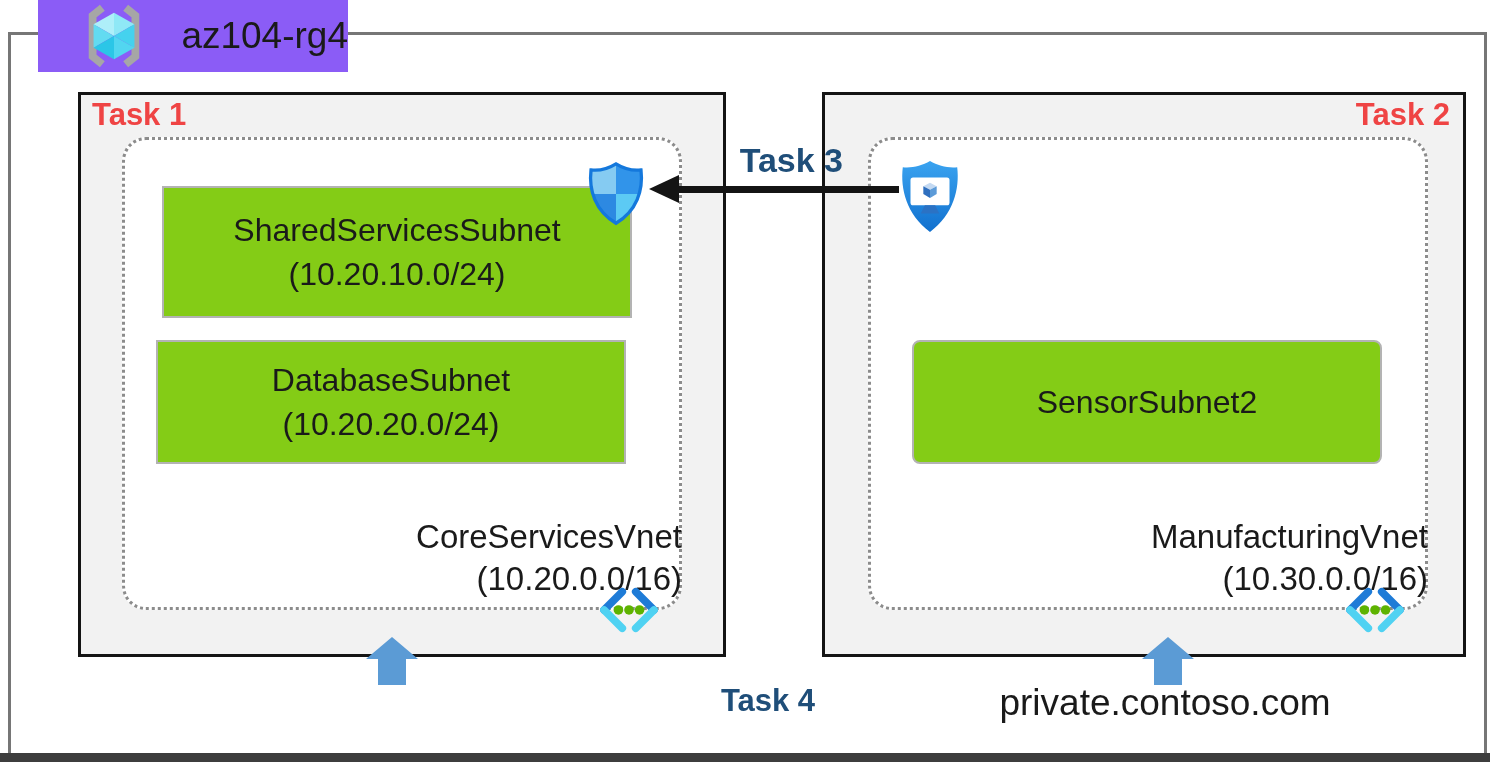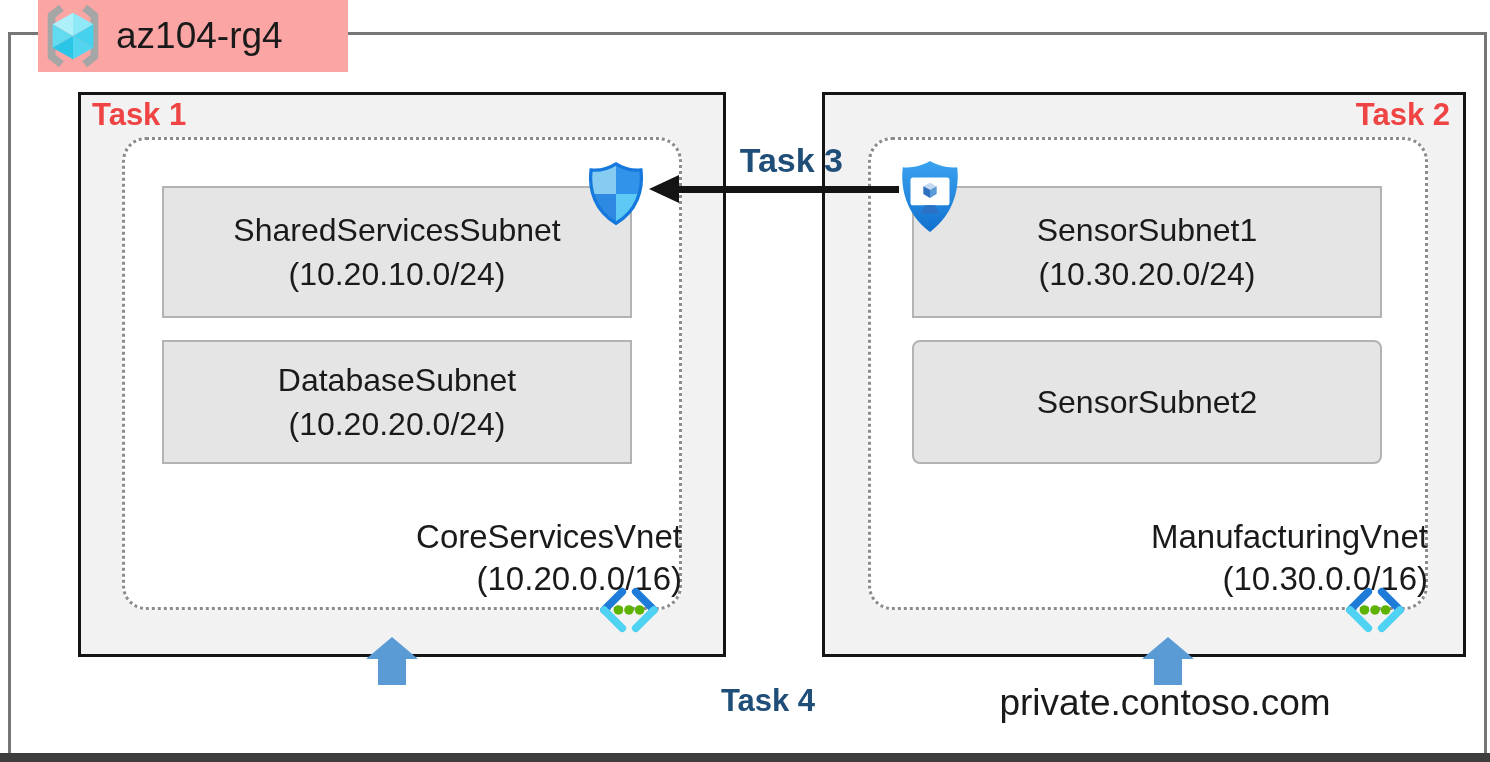--- a/index.html
+++ b/index.html
@@ -5,42 +5,42 @@
   html,body{margin:0;padding:0;background:#fff;}
   #canvas{
     position:relative;width:1490px;height:762px;overflow:hidden;
     font-family:"Liberation Sans",sans-serif;color:#1a1a1a;background:#fff;
   }
   .abs{position:absolute;}
   
   #rg-frame{left:8px;top:32px;width:1479px;height:721px;
     border:3px solid #767676;border-bottom:none;box-sizing:border-box;}
   #bottom-bar{left:0;top:753px;width:1490px;height:9px;background:#3d3d3d;}
-  #rg-head{left:38px;top:0px;width:310px;height:72px;background:#fca5a5;
-    display:flex;align-items:center;gap:8px;}
+  #rg-head{left:38px;top:0px;width:310px;height:72px;background:#8b5cf6;
+    display:flex;align-items:center;gap:32px;justify-content:flex-end;}
   #rg-title{font-size:37px;color:#1a1a1a;white-space:nowrap;}
   
   .task-box{background:#f2f2f2;border:3px solid #141414;box-sizing:border-box;}
   #task-box-1{left:78px;top:92px;width:648px;height:565px;}
   #task-box-2{left:822px;top:92px;width:644px;height:565px;}
   .task-label{font-weight:bold;font-size:31px;color:#ef4444;}
   #task1-label{left:92px;top:97px;}
   #task2-label{left:1250px;top:97px;width:200px;text-align:right;}
   #task3-label{left:693px;top:141px;width:150px;text-align:right;font-weight:bold;font-size:34px;color:#1F4E79;}
   #task4-label{left:693px;top:683px;width:150px;text-align:center;font-weight:bold;font-size:31px;color:#1F4E79;}
   
   .vnet-box{background:#fff;border:3px dotted #8c8c8c;border-radius:24px;box-sizing:border-box;}
   #vnet-box-left{left:122px;top:137px;width:560px;height:473px;}
   #vnet-box-right{left:868px;top:137px;width:560px;height:473px;}
   
-  .subnet-box{background:#e5e5e5;border:2px solid #b3b3b3;box-sizing:border-box;
+  .subnet-box{background:#84cc16;border:2px solid #b3b3b3;box-sizing:border-box;
     display:flex;flex-direction:column;align-items:center;justify-content:center;
     font-size:32px;line-height:44px;text-align:center;}
   #subnet-ss{left:162px;top:186px;width:470px;height:132px;}
-  #subnet-db{left:162px;top:340px;width:470px;height:124px;}
+  #subnet-db{left:156px;top:340px;width:470px;height:124px;}
   #subnet-s1{left:912px;top:186px;width:470px;height:132px;}
   #subnet-s2{left:912px;top:340px;width:470px;height:124px;border-radius:8px;}
   .vnet-name{width:560px;text-align:right;font-size:33px;line-height:42px;}
   #vnet-name-left{left:122px;top:516px;}
   #vnet-name-right{left:868px;top:516px;}
   
   #peer-arrow-line{left:668px;top:186px;width:231px;height:7px;background:#141414;}
   #peer-arrow-head{left:649px;top:175px;width:0;height:0;
     border-top:14px solid transparent;border-bottom:14px solid transparent;border-right:30px solid #141414;}
   
@@ -85,24 +85,20 @@
 
   <div class="abs subnet-box" id="subnet-ss">
     <span>SharedServicesSubnet</span>
     <span>(10.20.10.0/24)</span>
   </div>
   <div class="abs subnet-box" id="subnet-db">
     <span>DatabaseSubnet</span>
     <span>(10.20.20.0/24)</span>
   </div>
 
-  <div class="abs subnet-box" id="subnet-s1">
-    <span>SensorSubnet1</span>
-    <span>(10.30.20.0/24)</span>
-  </div>
   <div class="abs subnet-box" id="subnet-s2">
     <span>SensorSubnet2</span>
   </div>
 
   <div class="abs vnet-name" id="vnet-name-left">
     <span style="display:block">CoreServicesVnet</span>
     <span style="display:block">(10.20.0.0/16)</span>
   </div>
   <div class="abs vnet-name" id="vnet-name-right">
     <span style="display:block">ManufacturingVnet</span>

